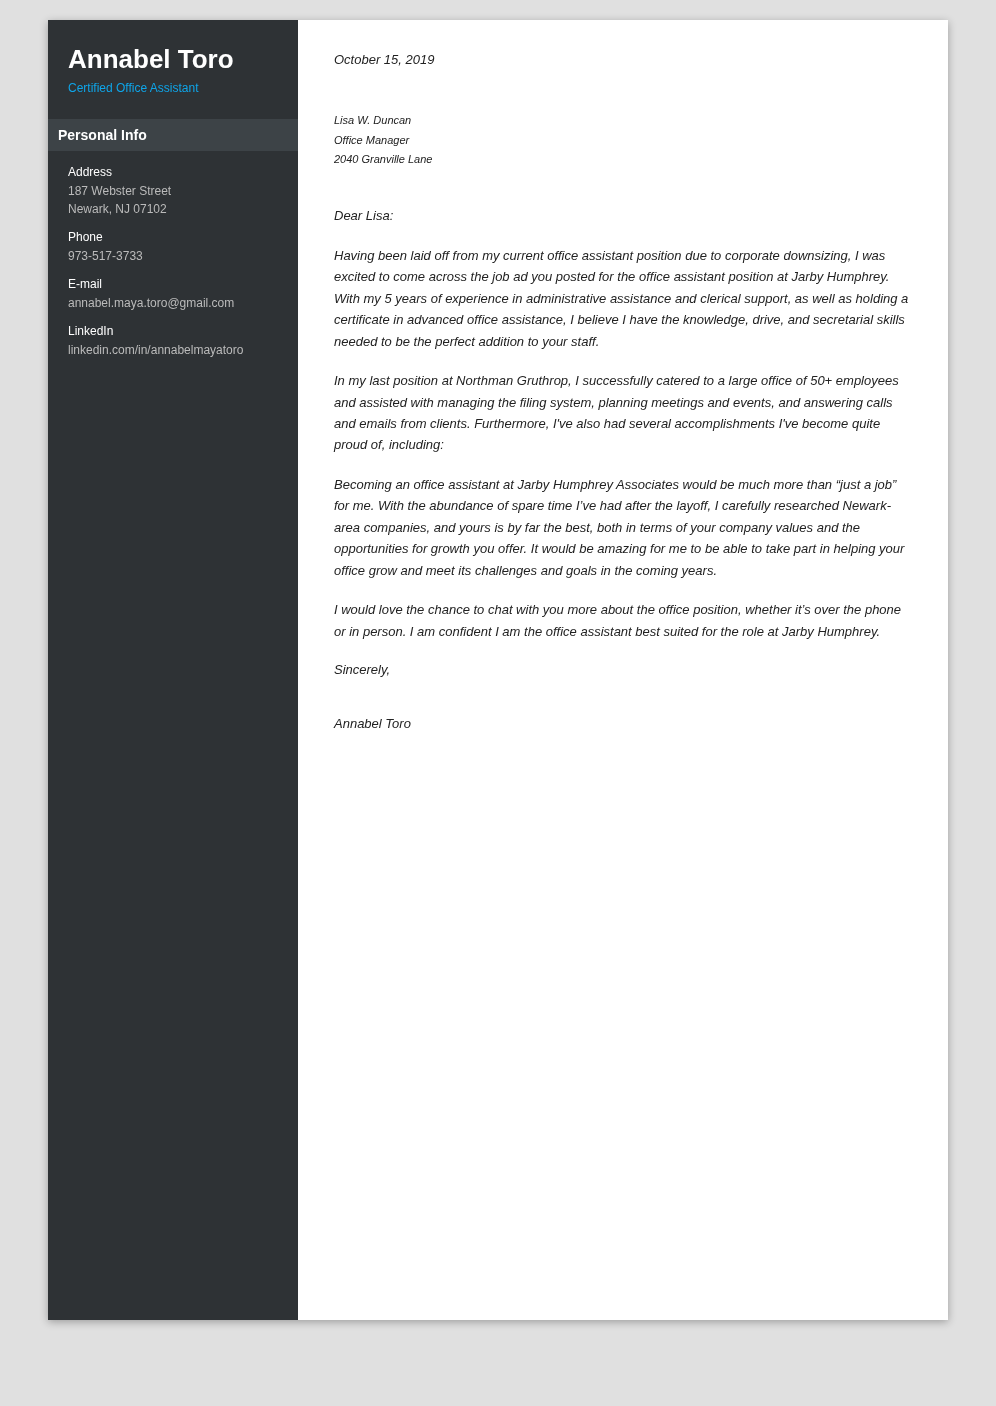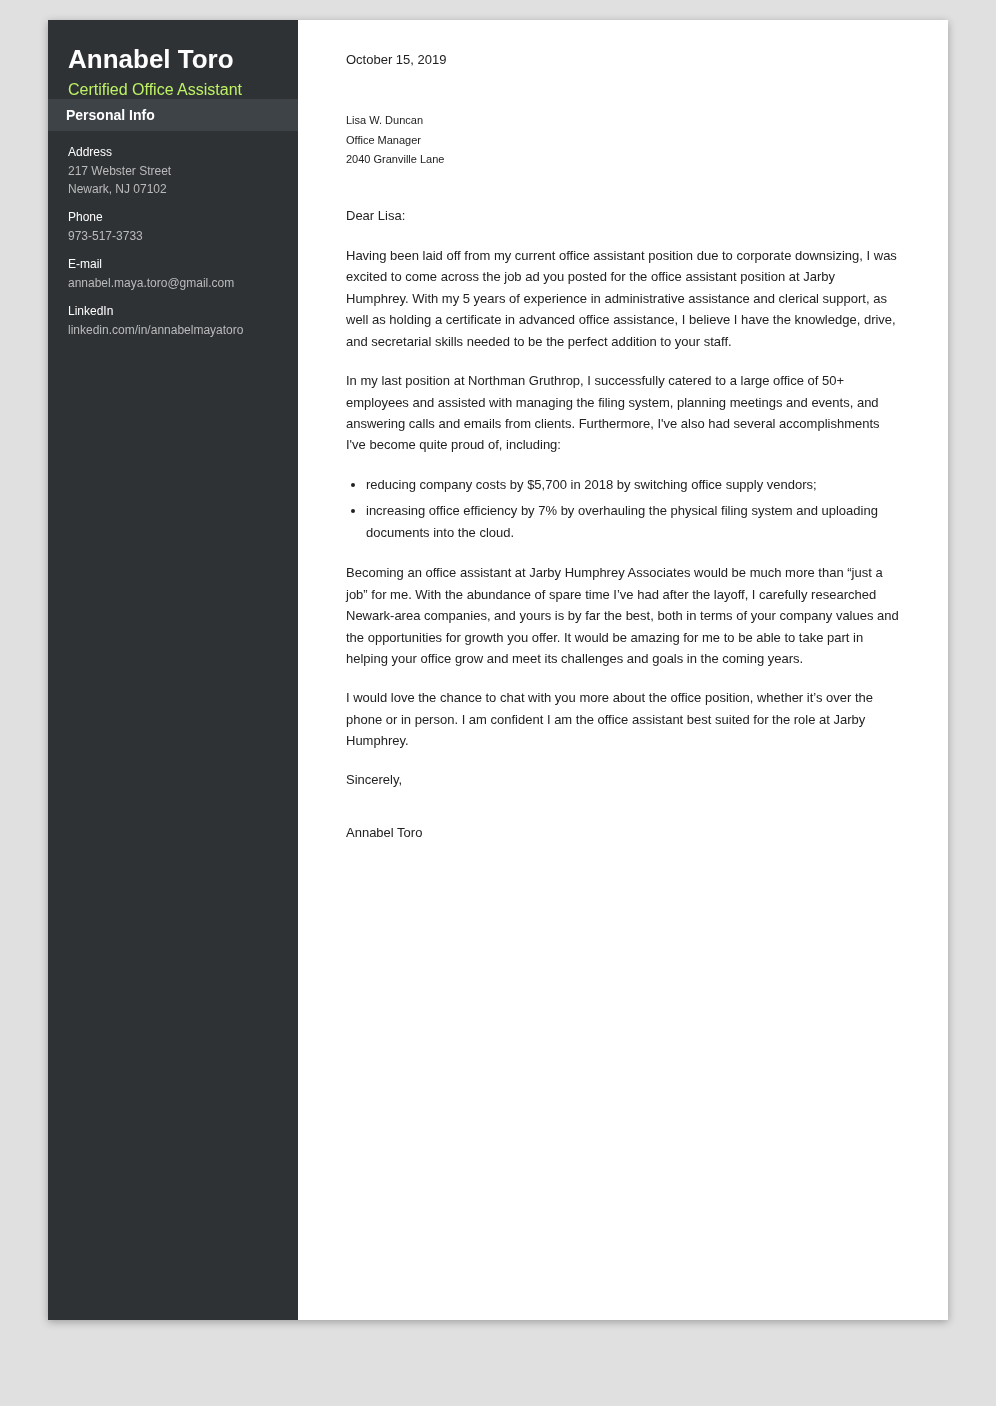--- a/index.html
+++ b/index.html
@@ -30,50 +30,52 @@
       padding: 24px 20px;
     }
     .sidebar-name {
       font-size: 26px;
       font-weight: bold;
       color: #fff;
       line-height: 1.2;
       margin-bottom: 6px;
     }
     .sidebar-title {
-      font-size: 16px;
-      color: #bef264;
+      font-size: 12px;
+      color: #0ea5e9;
+      margin-bottom: 24px;
     }
     .sidebar-section-heading {
       background: #3d4347;
       color: #fff;
       font-size: 14px;
       font-weight: bold;
-      padding: 8px 18px;
+      padding: 8px 10px;
       margin-bottom: 14px;
       margin-left: -20px;
       margin-right: -20px;
     }
     .sidebar-field-label {
       font-weight: normal;
       color: #fff;
       font-size: 12px;
       margin-bottom: 3px;
       margin-top: 12px;
     }
     .sidebar-field-value {
       font-size: 12px;
       color: #bbb;
       line-height: 1.5;
     }
     .main-content {
       flex: 1;
-      padding: 30px 48px;
+      padding: 30px 36px;
       color: #222;
       line-height: 1.6;
+      font-style: italic;
     }
     .date {
       font-size: 13px;
       margin-bottom: 40px;
     }
     .recipient-block {
       margin-bottom: 36px;
       font-size: 11px;
       line-height: 1.8;
     }
@@ -113,21 +115,21 @@
 
 <div class="page">
 
   <div class="sidebar">
     <div class="sidebar-name">Annabel Toro</div>
     <div class="sidebar-title">Certified Office Assistant</div>
 
     <div class="sidebar-section-heading">Personal Info</div>
 
     <div class="sidebar-field-label">Address</div>
-    <div class="sidebar-field-value">217 Webster Street</div>
+    <div class="sidebar-field-value">187 Webster Street</div>
     <div class="sidebar-field-value">Newark, NJ 07102</div>
 
     <div class="sidebar-field-label">Phone</div>
     <div class="sidebar-field-value">973-517-3733</div>
 
     <div class="sidebar-field-label">E-mail</div>
     <div class="sidebar-field-value">annabel.maya.toro@gmail.com</div>
 
     <div class="sidebar-field-label">LinkedIn</div>
     <div class="sidebar-field-value">linkedin.com/in/annabelmayatoro</div>
@@ -141,24 +143,20 @@
       <div>Office Manager</div>
       <div>2040 Granville Lane</div>
     </div>
 
     <div class="salutation">Dear Lisa:</div>
 
     <p class="body-paragraph">Having been laid off from my current office assistant position due to corporate downsizing, I was excited to come across the job ad you posted for the office assistant position at Jarby Humphrey. With my 5 years of experience in administrative assistance and clerical support, as well as holding a certificate in advanced office assistance, I believe I have the knowledge, drive, and secretarial skills needed to be the perfect addition to your staff.</p>
 
     <p class="body-paragraph">In my last position at Northman Gruthrop, I successfully catered to a large office of 50+ employees and assisted with managing the filing system, planning meetings and events, and answering calls and emails from clients. Furthermore, I've also had several accomplishments I've become quite proud of, including:</p>
 
-    <ul class="bullet-list">
-      <li>reducing company costs by $5,700 in 2018 by switching office supply vendors;</li>
-      <li>increasing office efficiency by 7% by overhauling the physical filing system and uploading documents into the cloud.</li>
-    </ul>
 
     <p class="body-paragraph">Becoming an office assistant at Jarby Humphrey Associates would be much more than “just a job” for me. With the abundance of spare time I’ve had after the layoff, I carefully researched Newark-area companies, and yours is by far the best, both in terms of your company values and the opportunities for growth you offer. It would be amazing for me to be able to take part in helping your office grow and meet its challenges and goals in the coming years.</p>
 
     <p class="body-paragraph">I would love the chance to chat with you more about the office position, whether it’s over the phone or in person. I am confident I am the office assistant best suited for the role at Jarby Humphrey.</p>
 
     <div class="closing">Sincerely,</div>
     <br>
     <div class="signature">Annabel Toro</div>
 
   </div>

